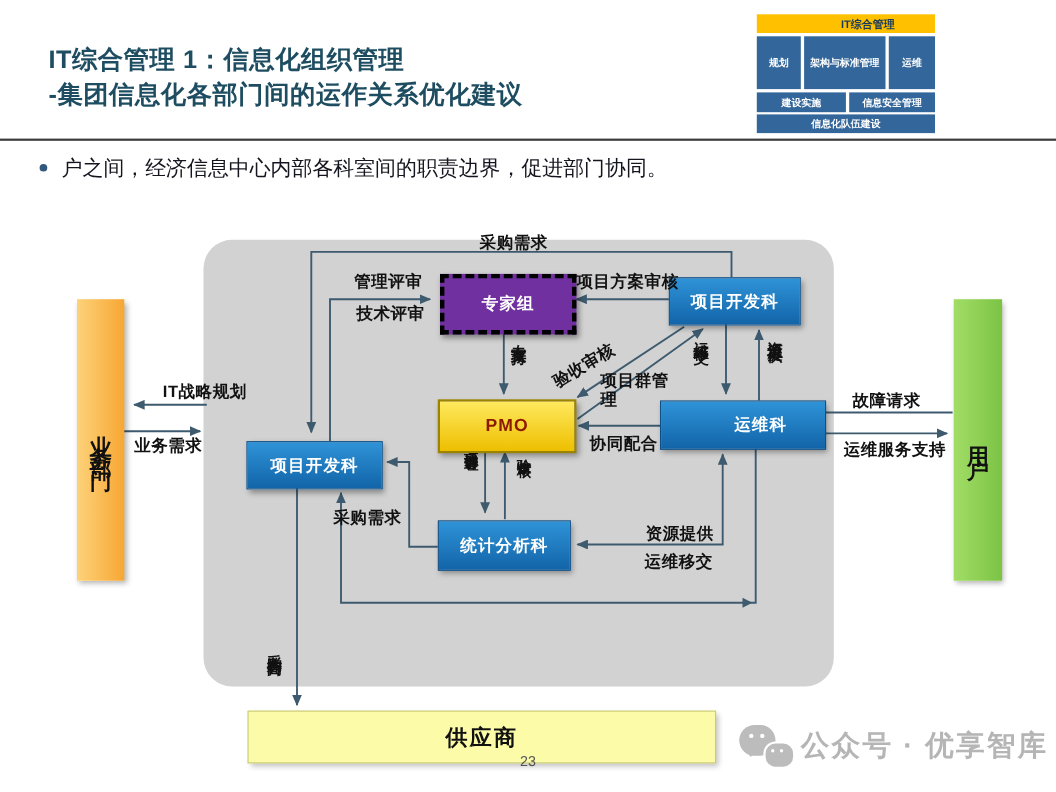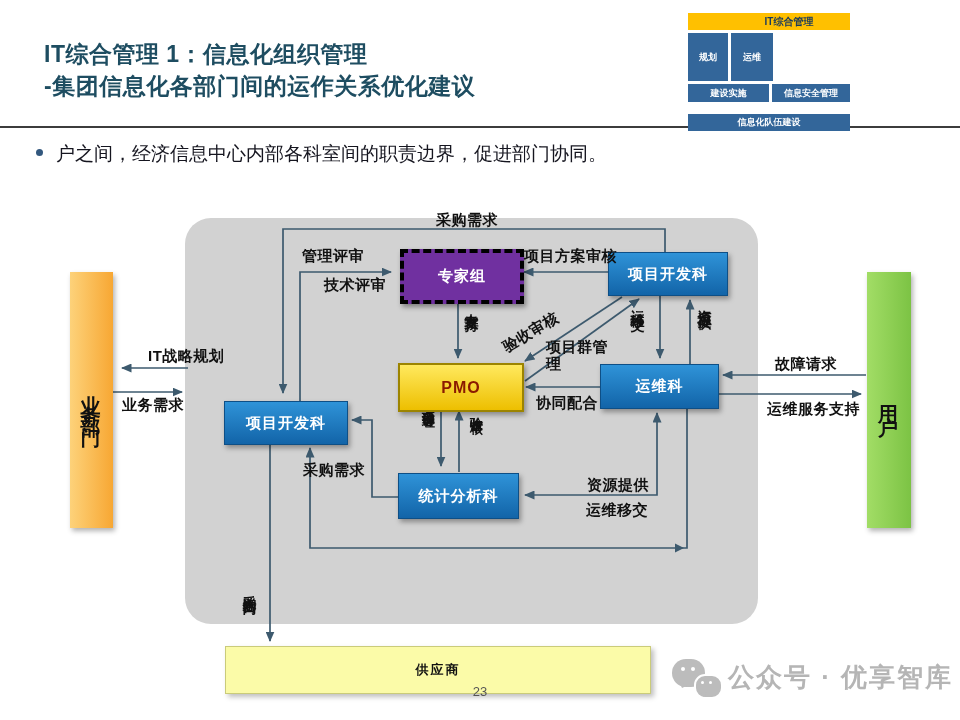--- a/index.html
+++ b/index.html
@@ -7,21 +7,21 @@
        font-family:"Liberation Sans","DejaVu Sans",sans-serif;}
   .abs{position:absolute;}
   
   .slide-title{left:44px;top:38px;color:#1e4d61;font-size:23px;font-weight:bold;line-height:32px;letter-spacing:.5px;}
   .hr-line{left:0;top:126px;width:960px;height:2px;background:#3c3c3c;}
   
   .mini{left:688px;top:13px;width:162px;}
   .mini .bar{height:17px;background:#FFC000;color:#1a3a5c;font-weight:bold;font-size:10px;
              display:flex;align-items:center;justify-content:center;margin-bottom:3px;padding-left:40px;}
   .mini .r1{display:flex;gap:3px;height:48px;margin-bottom:3px;}
-  .mini .r2{display:flex;gap:3px;height:18px;margin-bottom:12px;}
+  .mini .r2{display:flex;gap:3px;height:18px;margin-bottom:2px;}
   .mini .b{background:#33669A;color:#fff;font-size:9px;font-weight:bold;
            display:flex;align-items:center;justify-content:center;text-align:center;line-height:11px;}
   .mini .r3{height:17px;}
   
   .bullet-dot{left:36px;top:149px;width:7px;height:7px;border-radius:50%;background:#33587E;}
   .intro{left:56px;top:139px;width:866px;color:#15151f;font-size:19px;line-height:30px;}
   
   .panel{left:185px;top:218px;width:573px;height:406px;background:#d2d2d2;border-radius:26px;}
   
   .node{position:absolute;display:flex;align-items:center;justify-content:center;
@@ -30,21 +30,21 @@
   .blue{background:linear-gradient(180deg,#2f93d8 0%,#1264a8 100%);border:1px solid #0e4f86;}
   .purple{background:#7030A0;border:4px dashed #000;box-shadow:2px 3px 5px rgba(0,0,0,.4);}
   .pmo{background:linear-gradient(180deg,#ffe95e 0%,#edbf00 100%);border:2px solid #9c8400;color:#8b1a00;font-size:16px;}
   
   .vbar{position:absolute;display:flex;align-items:center;justify-content:center;
         writing-mode:vertical-rl;text-orientation:upright;color:#111;font-weight:bold;
         font-size:20px;letter-spacing:10px;box-shadow:2px 3px 5px rgba(0,0,0,.3);}
   .biz{left:70px;top:272px;width:43px;height:256px;background:linear-gradient(90deg,#fdd27a,#f7a733);}
   .usr{left:867px;top:272px;width:44px;height:256px;background:linear-gradient(90deg,#a2dd66,#7cc344);}
   .supplier{left:225px;top:646px;width:424px;height:46px;background:#fbfba8;border:1px solid #cacb7a;
-            display:flex;align-items:center;justify-content:center;color:#111;font-weight:bold;font-size:13px;
+            display:flex;align-items:center;justify-content:center;color:#111;font-weight:bold;font-size:20px;
             letter-spacing:2px;box-shadow:3px 3px 5px rgba(0,0,0,.25);position:absolute;}
   
   .el{position:absolute;color:#111;font-size:15px;font-weight:700;white-space:nowrap;letter-spacing:.5px;}
   .vel{position:absolute;color:#111;font-weight:700;writing-mode:vertical-rl;text-orientation:upright;
        letter-spacing:2px;white-space:nowrap;}
   .wrap2{white-space:normal;line-height:17px;}
   
   .edges{left:0;top:0;width:960px;height:720px;pointer-events:none;}
   
   .pageno{left:466px;top:684px;width:28px;text-align:center;color:#555;font-size:13px;}
@@ -62,20 +62,21 @@
 <div class="abs slide-title">
   <div>IT综合管理 1：信息化组织管理</div>
   <div>-集团信息化各部门间的运作关系优化建议</div>
 </div>
 <div class="abs hr-line"></div>
 
 <div class="abs mini">
   <div class="bar">IT综合管理</div>
   <div class="r1">
     <div class="b" style="width:40px">规划</div>
+    <div class="b" style="flex:1">架构与标准管理</div>
     <div class="b" style="width:42px">运维</div>
   </div>
   <div class="r2">
     <div class="b" style="width:81px">建设实施</div>
     <div class="b" style="flex:1">信息安全管理</div>
   </div>
   <div class="b r3">信息化队伍建设</div>
 </div>
 
 <div class="abs bullet-dot"></div>
@@ -111,30 +112,30 @@
     <path d="M270,443 L270,641" marker-end="url(#ah)"></path>
     <path d="M459,472 L459,411" marker-end="url(#ah)"></path>
     <path d="M441,404 L441,466" marker-end="url(#ah)"></path>
     <polygon points="675,543.5 684,548 675,552.5" fill="#3d5a6e" stroke="none"></polygon>
   </g>
 </svg>
 
 <div class="node purple" style="left:400px;top:249px;width:116px;height:47px;">专家组</div>
 <div class="node blue" style="left:608px;top:252px;width:118px;height:42px;">项目开发科</div>
 <div class="node pmo" style="left:398px;top:363px;width:122px;height:45px;">PMO</div>
-<div class="node blue" style="left:600px;top:364px;width:117px;height:43px;">运维科</div>
+<div class="node blue" style="left:600px;top:364px;width:117px;height:43px;padding-left:32px;">运维科</div>
 <div class="node blue" style="left:224px;top:401px;width:122px;height:42px;">项目开发科</div>
 <div class="node blue" style="left:398px;top:473px;width:119px;height:44px;">统计分析科</div>
 
 <div class="vbar biz">业务部门</div>
 <div class="vbar usr">用户</div>
 <div class="supplier">供应商</div>
 
 <div class="el" style="left:436px;top:211px;">采购需求</div>
-<div class="el" style="left:302px;top:247px;">管理评审</div>
+<div class="el" style="left:322px;top:247px;">管理评审</div>
 <div class="el" style="left:324px;top:276px;">技术评审</div>
 <div class="el" style="left:524px;top:247px;">项目方案审核</div>
 <div class="vel" style="left:463px;top:301px;font-size:14px;">专家支持</div>
 <div class="el" style="left:500px;top:323px;transform:rotate(-31deg);">验收审核</div>
 <div class="el wrap2" style="left:546px;top:338px;width:64px;">项目群管理</div>
 <div class="el" style="left:536px;top:394px;">协同配合</div>
 <div class="vel" style="left:629px;top:299px;font-size:14px;">运维移交</div>
 <div class="vel" style="left:696px;top:299px;font-size:14px;">资源提供</div>
 <div class="el" style="left:775px;top:355px;">故障请求</div>
 <div class="el" style="left:767px;top:400px;">运维服务支持</div>

